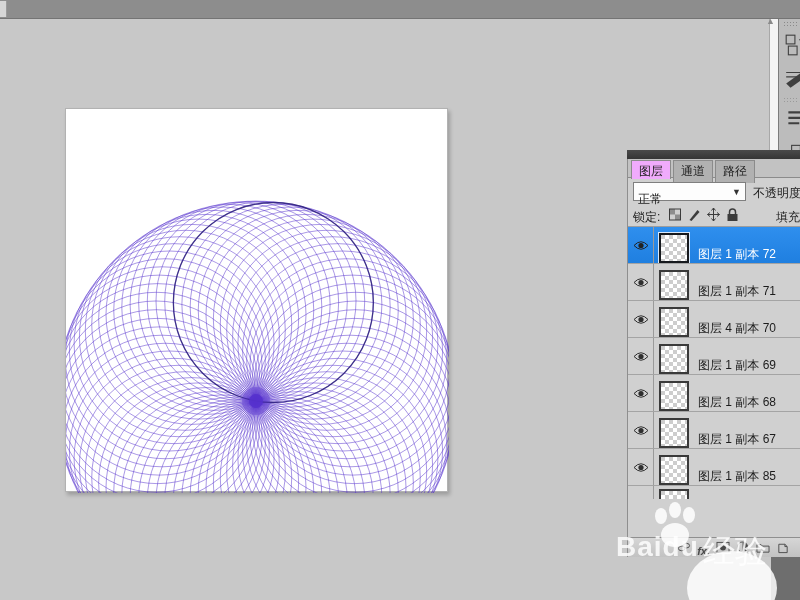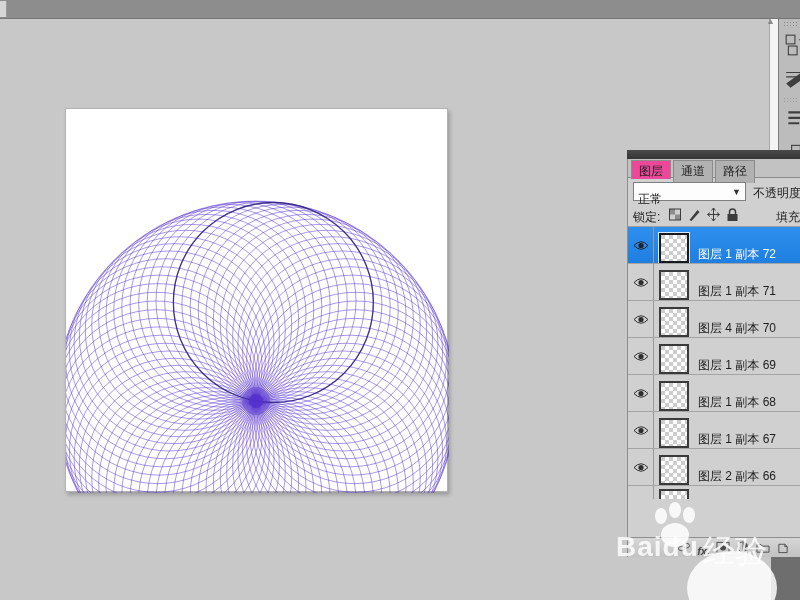--- a/index.html
+++ b/index.html
@@ -20,21 +20,21 @@
   .dock-panel { position:absolute; left:778px; top:19px; width:22px; height:131px; background:#bcbcbc; border-left:1px solid #7b7b7b; overflow:hidden; }
   .dock-grip { height:6px; margin:2px 2px 0 4px; background:radial-gradient(#8a8a8a 0.8px, transparent 1px); background-size:3px 3px; }
   .dock-icon { width:26px; height:24px; margin:6px 0 0 4px; color:#3f3f3f; }
   .dock-divider { height:5px; margin:4px 2px 0 4px; background:radial-gradient(#9a9a9a 0.8px, transparent 1px); background-size:3px 3px; }
 
   
   .panel-titlebar { position:absolute; left:627px; top:150px; width:173px; height:9px; background:linear-gradient(#4a4a4a,#353535); }
   .layers-panel { position:absolute; left:627px; top:159px; width:173px; height:398px; background:#d0d0d0; border-left:1px solid #8e8e8e; }
   .tabs-row { position:absolute; left:0; top:0; width:100%; height:19px; background:#c2c2c2; border-bottom:1px solid #8b8b8b; display:flex; padding-left:3px; }
   .tab { height:23px; margin-top:1px; padding:2px 7px 0 7px; font-size:12px; color:#222; background:#b1b1b1; border:1px solid #8b8b8b; border-bottom:none; margin-right:2px; }
-  .tab.active { background:#ec4899; height:19px; position:relative; z-index:2; }
+  .tab.active { background:#f0abfc; height:19px; position:relative; z-index:2; }
   .blend-row { position:absolute; left:0; top:21px; width:100%; height:24px; }
   .combo { position:absolute; left:5px; top:2px; width:113px; height:19px; background:#fdfdfd; border:1px solid #7f7f7f; padding:8px 4px; }
   .combo .arrow { position:absolute; right:4px; top:4px; font-size:9px; color:#333; }
   .opacity-label { position:absolute; left:125px; top:5px; white-space:nowrap; }
   .lock-row { position:absolute; left:0; top:46px; width:100%; height:22px; }
   .lock-label { position:absolute; left:5px; top:4px; }
   .lock-icons { position:absolute; left:40px; top:2px; display:flex; gap:4px; }
   .lock-icon { width:15px; height:15px; color:#3c3c3c; }
   .fill-label { position:absolute; left:148px; top:4px; white-space:nowrap; }
   .rows-divider { position:absolute; left:0; top:67px; width:100%; height:1px; background:#9d9d9d; }
@@ -274,21 +274,21 @@
         <span class="layer-name">图层 1 副本 67</span>
       </div>
       <div class="layer-row">
         <div class="eye-box">
           <svg viewBox="0 0 16 11" class="eye">
             <path d="M1 5.5 Q8 -2 15 5.5 Q8 13 1 5.5 Z" fill="none" stroke="currentColor"></path>
             <circle cx="8" cy="5.5" r="2.6" fill="currentColor"></circle>
           </svg>
         </div>
         <div class="thumb"></div>
-        <span class="layer-name">图层 2 副本 66</span>
+        <span class="layer-name">图层 1 副本 85</span>
       </div>
       <div class="layer-row partial">
         <div class="eye-box"></div>
         <div class="thumb"></div>
       </div>
     </div>
 
   <div class="bottom-bar" id="bottom-bar">
       <svg viewBox="0 0 14 14" class="bb-icon">
         <ellipse cx="4.5" cy="8" rx="3.5" ry="2.5" fill="none" stroke="currentColor"></ellipse>

